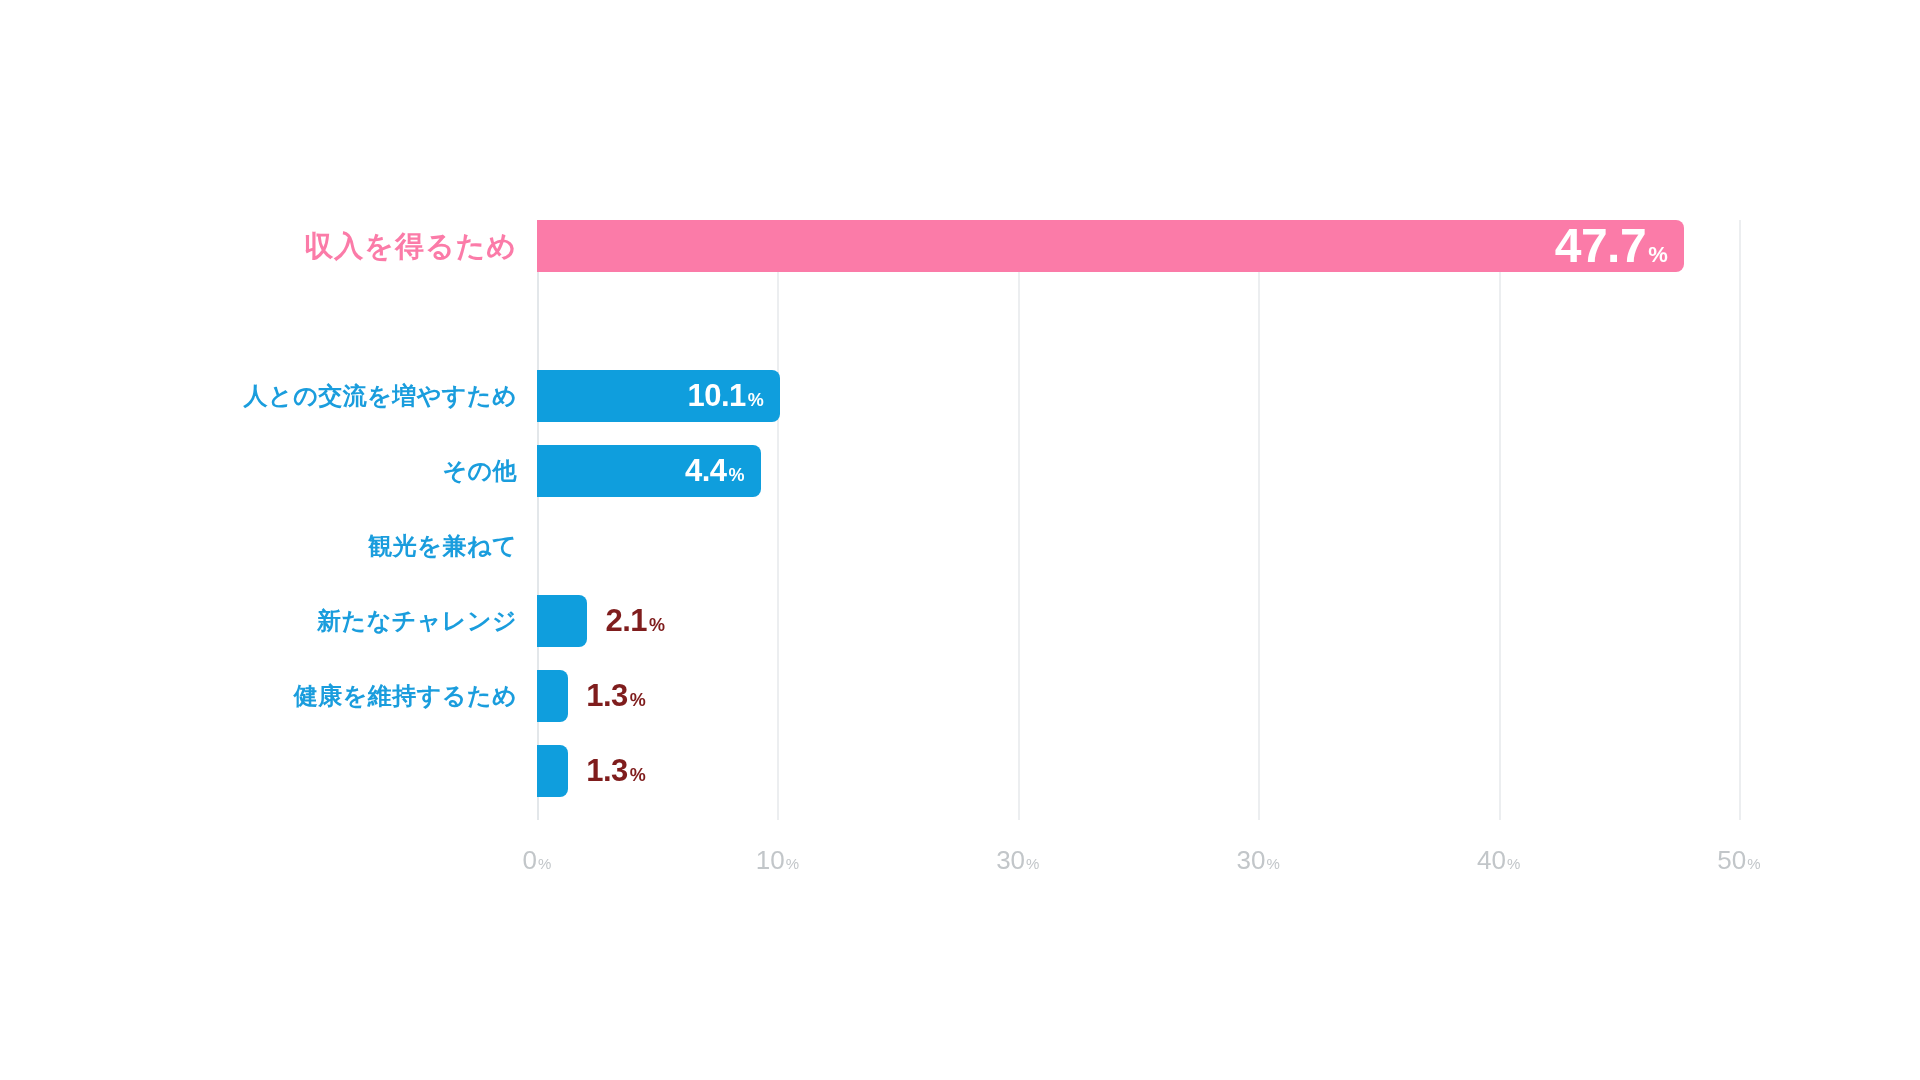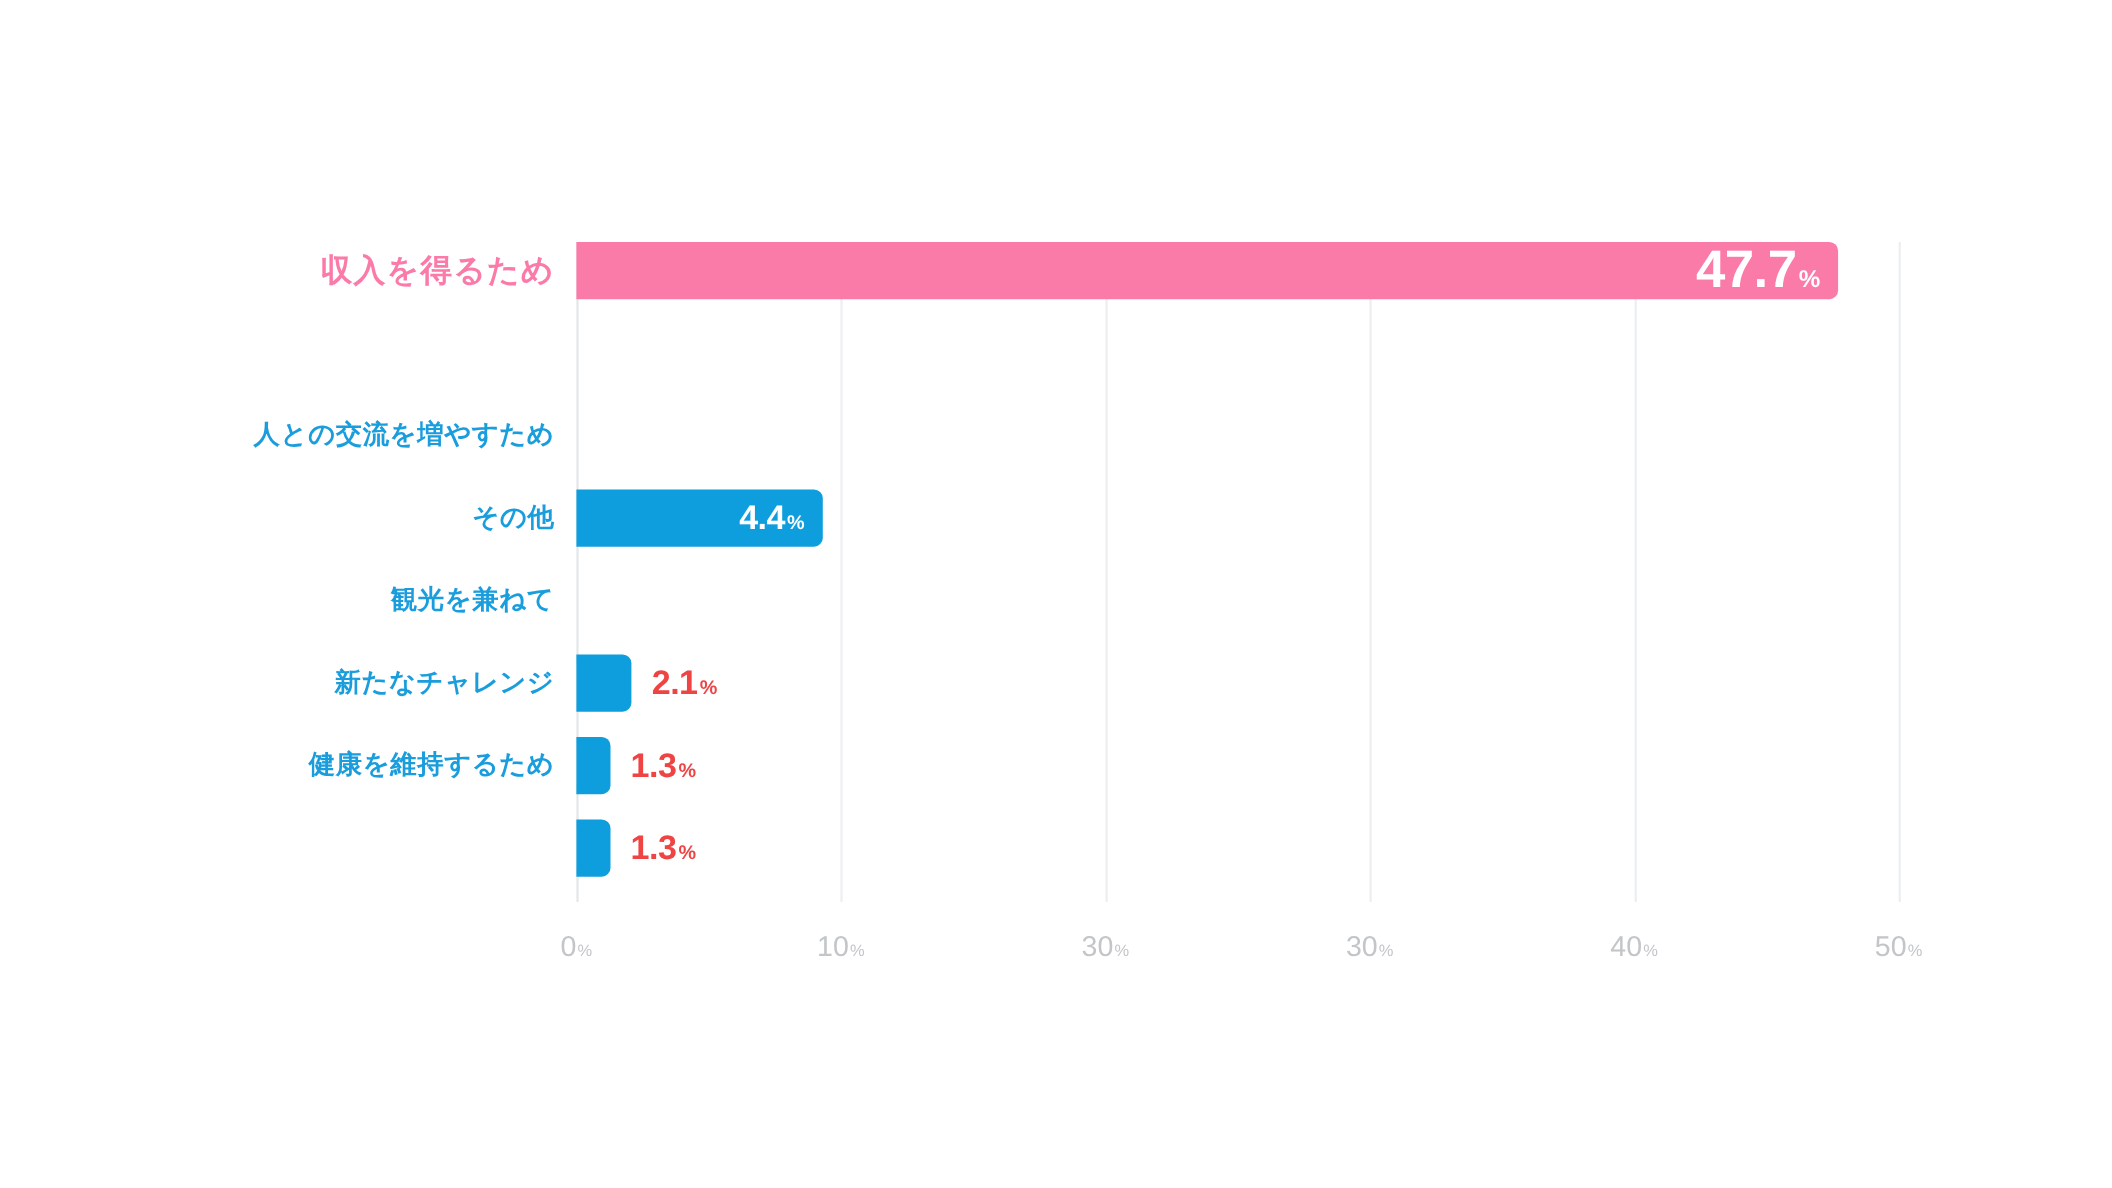--- a/index.html
+++ b/index.html
@@ -10,21 +10,21 @@
   body {
     width: 1920px;
     height: 1080px;
     overflow: hidden;
     font-family: "Liberation Sans", "DejaVu Sans", sans-serif;
     -webkit-font-smoothing: antialiased;
   }
 
   #chart-root {
     position: absolute;
-    left: 4px;
+    left: 17px;
     top: 0;
     width: 1564px;
     height: 1080px;
   }
 
   
   .plot-area {
     position: absolute;
     left: 520px;
     top: 220px;
@@ -82,21 +82,21 @@
     height: 52px;
     line-height: 52px;
     white-space: nowrap;
     font-weight: 700;
   }
   .bar-value.inside {
     right: 16px;
     color: #ffffff;
   }
   .bar-value.outside {
-    color: #ef4444;
+    color: #7f1d1d;
   }
   .bar-value .num {
     font-size: 31px;
     letter-spacing: -0.5px;
   }
   .bar-value .pct {
     font-size: 18px;
     margin-left: 2px;
   }
   .row.highlight .bar-value .num { font-size: 48px; }
@@ -168,20 +168,24 @@
         <div class="gridline" style="left: 480.8px;"></div>
         <div class="gridline" style="left: 721.2px;"></div>
         <div class="gridline" style="left: 961.6px;"></div>
         <div class="gridline" style="left: 1202px;"></div>
       </div>
     <div class="rows">
         <div class="row highlight" style="top: 0px;">
           <div class="bar pink" style="width: 1146.71px;"></div>
           <div class="bar-value inside" style="left: 0px; width: 1146.71px; text-align: right; padding-right: 16px; box-sizing: border-box;"><span class="num">47.7</span><span class="pct">%</span></div>
         </div>
+        <div class="row" style="top: 150px;">
+          <div class="bar blue" style="width: 242.804px;"></div>
+          <div class="bar-value inside" style="left: 0px; width: 242.804px; text-align: right; padding-right: 16px; box-sizing: border-box;"><span class="num">10.1</span><span class="pct">%</span></div>
+        </div>
         <div class="row" style="top: 225px;">
           <div class="bar blue" style="width: 223.572px;"></div>
           <div class="bar-value inside" style="left: 0px; width: 223.572px; text-align: right; padding-right: 16px; box-sizing: border-box;"><span class="num">4.4</span><span class="pct">%</span></div>
         </div>
         <div class="row" style="top: 375px;">
           <div class="bar blue" style="width: 50.484px;"></div>
           <div class="bar-value outside" style="left: 68.484px;"><span class="num">2.1</span><span class="pct">%</span></div>
         </div>
         <div class="row" style="top: 450px;">
           <div class="bar blue" style="width: 31.252px;"></div>

